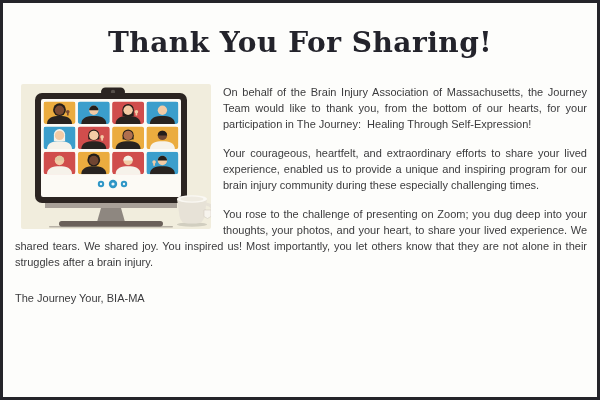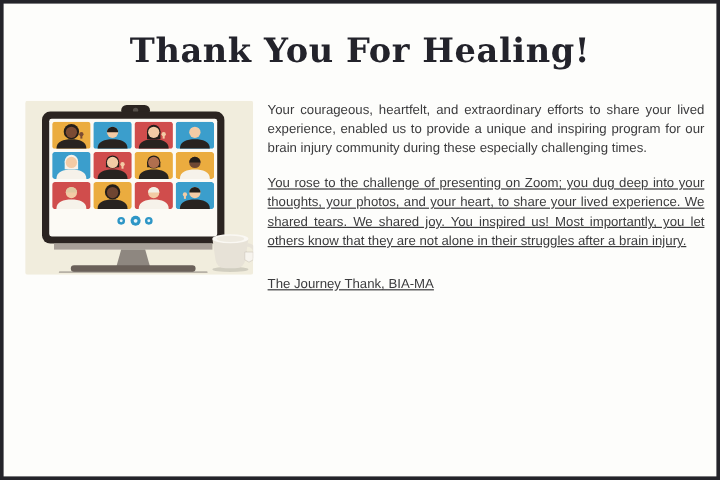--- a/index.html
+++ b/index.html
@@ -32,39 +32,38 @@
     font-size:11px;
     line-height:16px;
     color:#3b3b3d;
   }
   .content p{
     margin:0;
     text-align:justify;
   }
   .content p + p{
     margin-top:13px;
-    text-decoration:underline;
   }
   .signature{
     text-align:left !important;
     margin-top:20px !important;
   }
   .illustration{
     float:left;
     width:190px;
     height:145px;
     margin:0 12px 4px 6px;
   }
   .illustration svg{display:block;width:100%;height:100%;}
 </style>
 </head>
 <body>
 
 <div class="card">
-  <h1 class="card-title">Thank You For Healing!</h1>
+  <h1 class="card-title">Thank You For Sharing!</h1>
 
   <div class="content">
 
     <div class="illustration">
       <svg id="illus" viewBox="0 0 190 145" xmlns="http://www.w3.org/2000/svg">
         <defs id="illus-defs">
             <clipPath id="tc0">
               <rect x="0" y="0" width="32" height="22.5" rx="2.2"></rect>
             </clipPath>
             <clipPath id="tc1">
@@ -217,17 +216,18 @@
           <line x1="178" y1="116" x2="185" y2="127" stroke="#d8d2c6" stroke-width="0.9"></line>
           <path d="M185,120 Q192,121 191,127 Q190,132 183.5,132" fill="none" stroke-width="3" stroke="#E7E2D7"></path>
           <path d="M156,115 L186,115 L183.5,132 Q182.5,139.5 175,139.5 L167,139.5 Q159.5,139.5 158.5,132 Z" fill="#E7E2D7"></path>
           <ellipse cx="171" cy="115" rx="15" ry="3.8" fill="#FAF8F3"></ellipse>
           <ellipse cx="171" cy="115" rx="11.5" ry="2.6" fill="#EFEBE1"></ellipse>
           <path d="M183,126 L190,126 L190,132.5 L186.5,134.5 L183,132.5 Z" stroke="#ccc6ba" stroke-width="0.5" fill="#F7F4EE"></path>
         </g>
       </svg>
     </div>
 
+    <p>On behalf of the Brain Injury Association of Massachusetts, the Journey Team would like to thank you, from the bottom of our hearts, for your participation in The Journey:&nbsp; Healing Through Self-Expression!</p>
     <p>Your courageous, heartfelt, and extraordinary efforts to share your lived experience, enabled us to provide a unique and inspiring program for our brain injury community during these especially challenging times.</p>
     <p>You rose to the challenge of presenting on Zoom; you dug deep into your thoughts, your photos, and your heart, to share your lived experience. We shared tears. We shared joy. You inspired us! Most importantly, you let others know that they are not alone in their struggles after a brain injury.</p>
-    <p class="signature">The Journey Thank, BIA-MA</p>
+    <p class="signature">The Journey Your, BIA-MA</p>
   </div>
 </div>
 
 </body></html>

